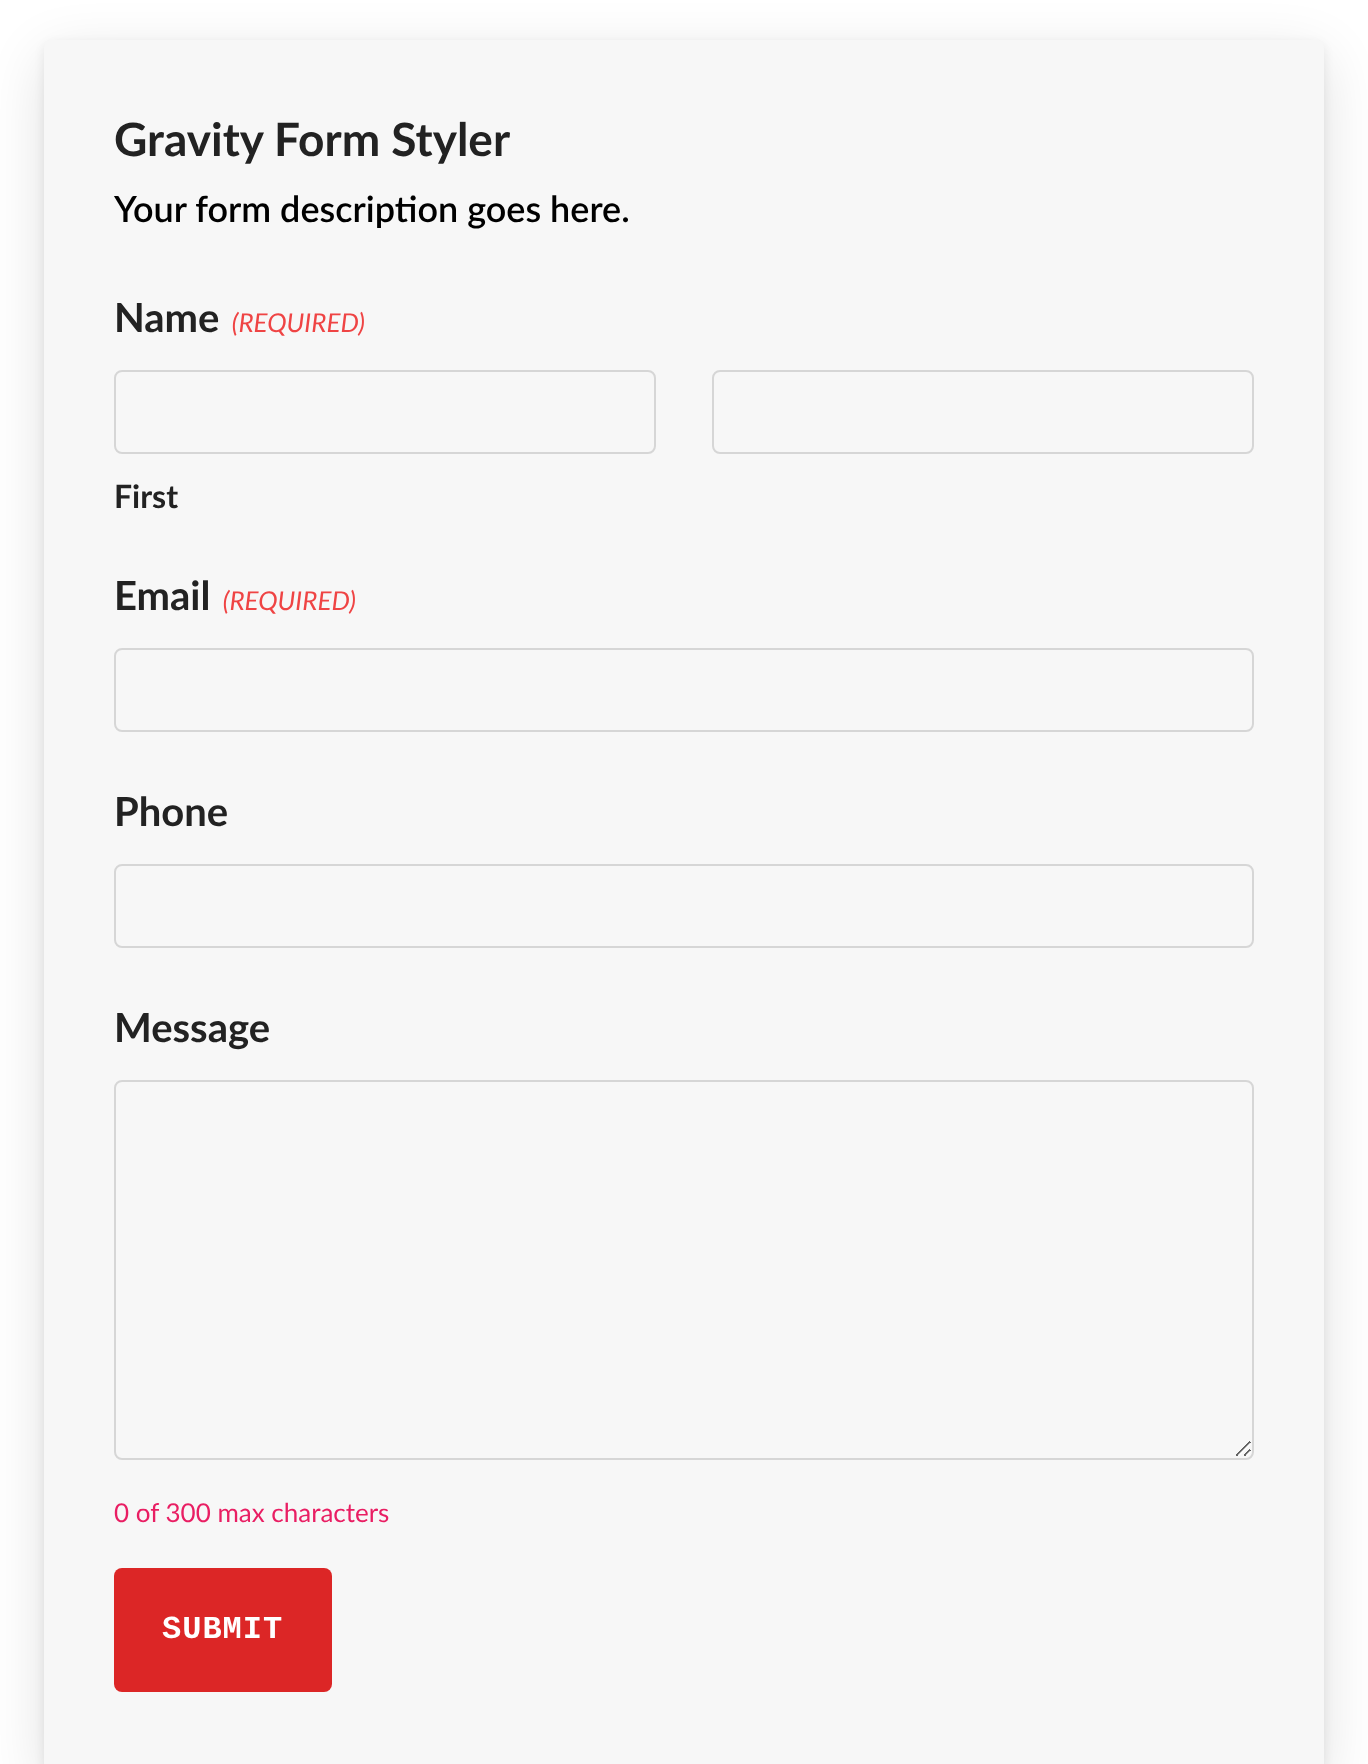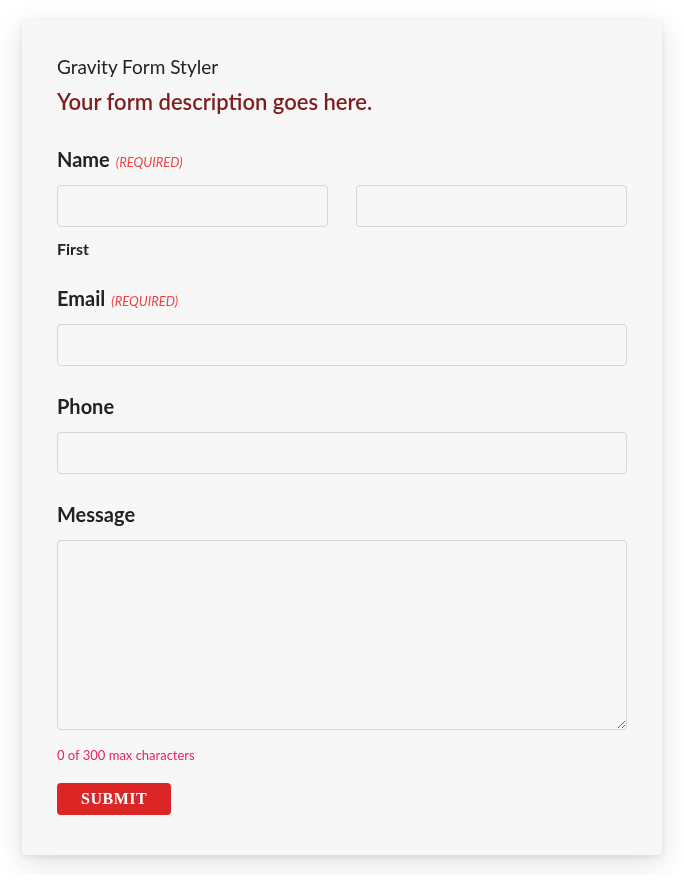--- a/index.html
+++ b/index.html
@@ -15,29 +15,29 @@
     }
     .form-card {
       background: #f7f7f7;
       border-radius: 4px;
       padding: 35px 35px 40px 35px;
       box-shadow: 0 8px 30px rgba(0,0,0,0.12), 0 2px 6px rgba(0,0,0,0.08);
       width: 640px;
       margin: 0 auto;
     }
     .form-title {
-      font-size: 19px;
-      font-weight: 400;
+      font-size: 23px;
+      font-weight: 700;
       color: #222;
       margin-bottom: 10px;
     }
     .form-description {
-      font-size: 22px;
+      font-size: 18px;
       font-weight: 600;
-      color: #7f1d1d;
+      color: #000000;
       margin-bottom: 32px;
     }
     .field-group {
       margin-bottom: 28px;
     }
     .field-label {
       font-size: 20px;
       font-weight: 700;
       color: #222;
       display: inline-block;
@@ -89,26 +89,26 @@
       font-size: 13px;
       color: #e91e63;
       margin-top: 14px;
       font-weight: 400;
     }
     .submit-button {
       background: #dc2626;
       color: #ffffff;
       border: none;
       border-radius: 4px;
-      padding: 7px 24px;
+      padding: 22px 24px;
       font-size: 16px;
       font-weight: 700;
       letter-spacing: 0.5px;
       cursor: pointer;
-      font-family: Liberation Serif, serif;
+      font-family: Liberation Mono, monospace;
       margin-top: 20px;
     }
   </style>
 </head>
 <body>
 
 <div class="form-card">
   <h2 class="form-title">Gravity Form Styler</h2>
   <p class="form-description">Your form description goes here.</p>
 

